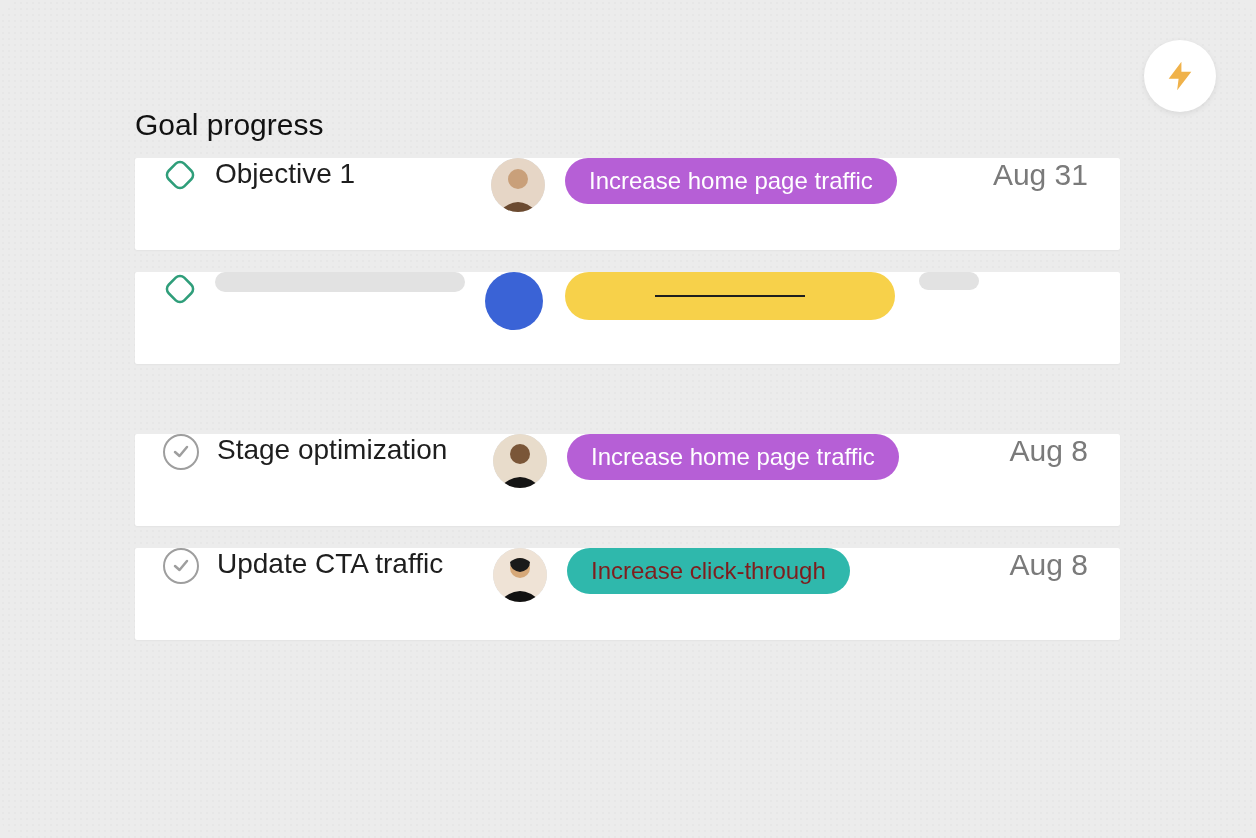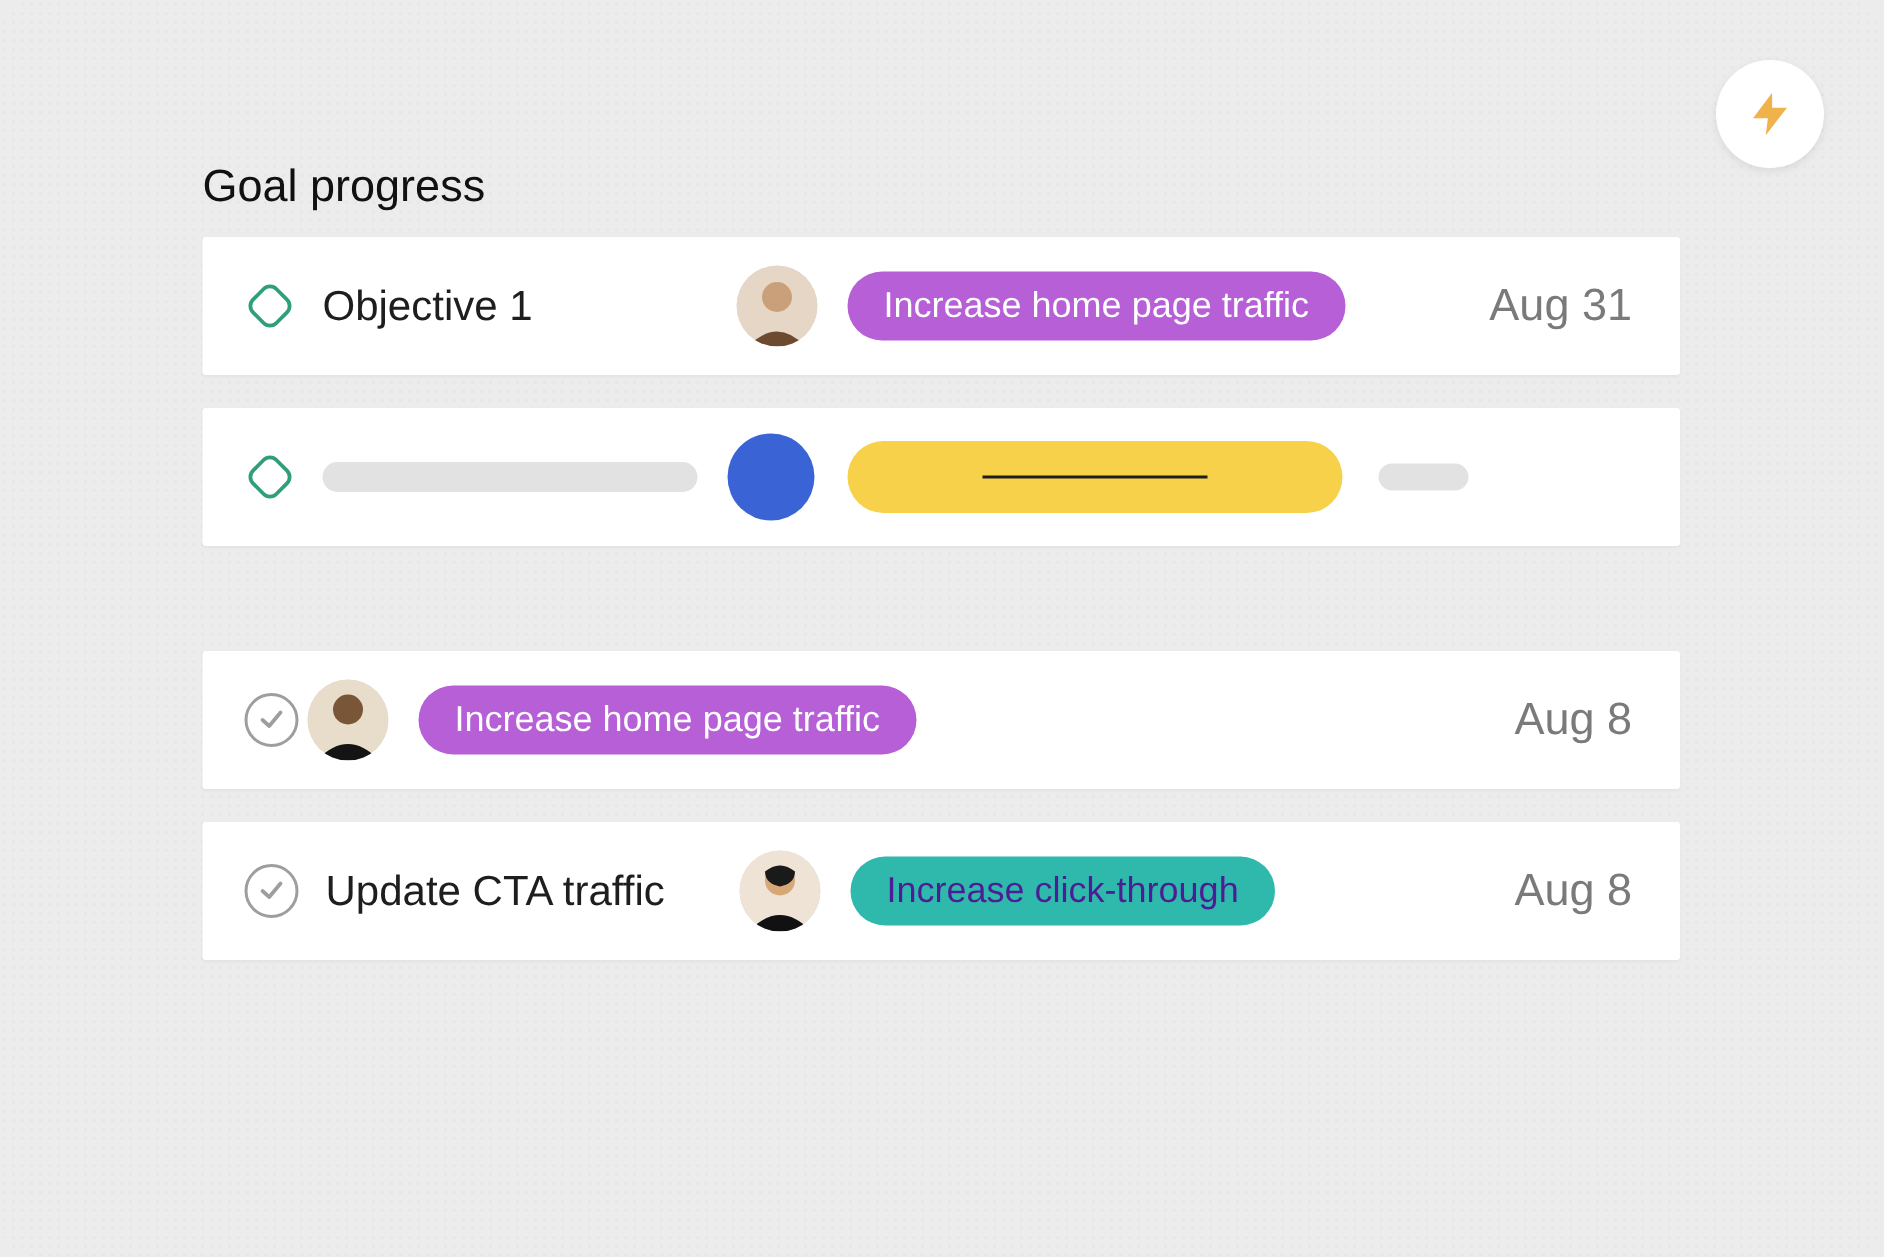--- a/index.html
+++ b/index.html
@@ -39,21 +39,21 @@
     font-size: 30px;
     font-weight: 500;
     color: #111;
     margin-bottom: 16px;
   }
   .card {
     background: #ffffff;
     border-radius: 2px;
     height: 92px;
     display: flex;
-    align-items: center;
+    align-items: flex-start;
     padding: 0 28px;
     margin-bottom: 22px;
     box-shadow: 0 1px 2px rgba(0,0,0,0.04);
   }
   .diamond {
     width: 34px; height: 34px;
     flex: 0 0 34px;
     display: flex; align-items: center; justify-content: center;
   }
   .diamond svg { width: 34px; height: 34px; }
@@ -89,21 +89,21 @@
     border-radius: 23px;
     display: flex;
     align-items: center;
     padding: 0 24px;
     font-size: 24px;
     font-weight: 400;
     color: #ffffff;
     flex: 0 0 auto;
   }
   .tag.purple { background: #b65fd6; }
-  .tag.teal   { background: #2fb8ac; color: #4c1d95; font-weight: 500;}
+  .tag.teal   { background: #2fb8ac; color: #7f1d1d; font-weight: 500;}
   .date {
     margin-left: auto;
     font-size: 30px;
     color: #7a7a7a;
     padding-right: 4px;
   }
   
   .ph-title {
     margin-left: 18px;
     width: 250px; height: 20px;
@@ -187,20 +187,21 @@
 
   <div class="section-gap"></div>
 
 
   <div class="card">
     <div class="check-circle">
       <svg viewBox="0 0 18 18">
         <path d="M3 9 L7.5 13 L15 4" fill="none" stroke="#9e9e9e" stroke-width="2.5" stroke-linecap="round" stroke-linejoin="round"></path>
       </svg>
     </div>
+    <div class="title-text">Stage optimization</div>
     <div class="avatar">
       <svg viewBox="0 0 54 54">
         <circle cx="27" cy="27" r="27" fill="#e8dccb"></circle>
         <circle cx="27" cy="20" r="10" fill="#7a5638"></circle>
         <path d="M6 54 Q27 32 48 54 Z" fill="#141414"></path>
       </svg>
     </div>
     <div class="tag purple">
       <span>Increase home page traffic</span>
     </div>

